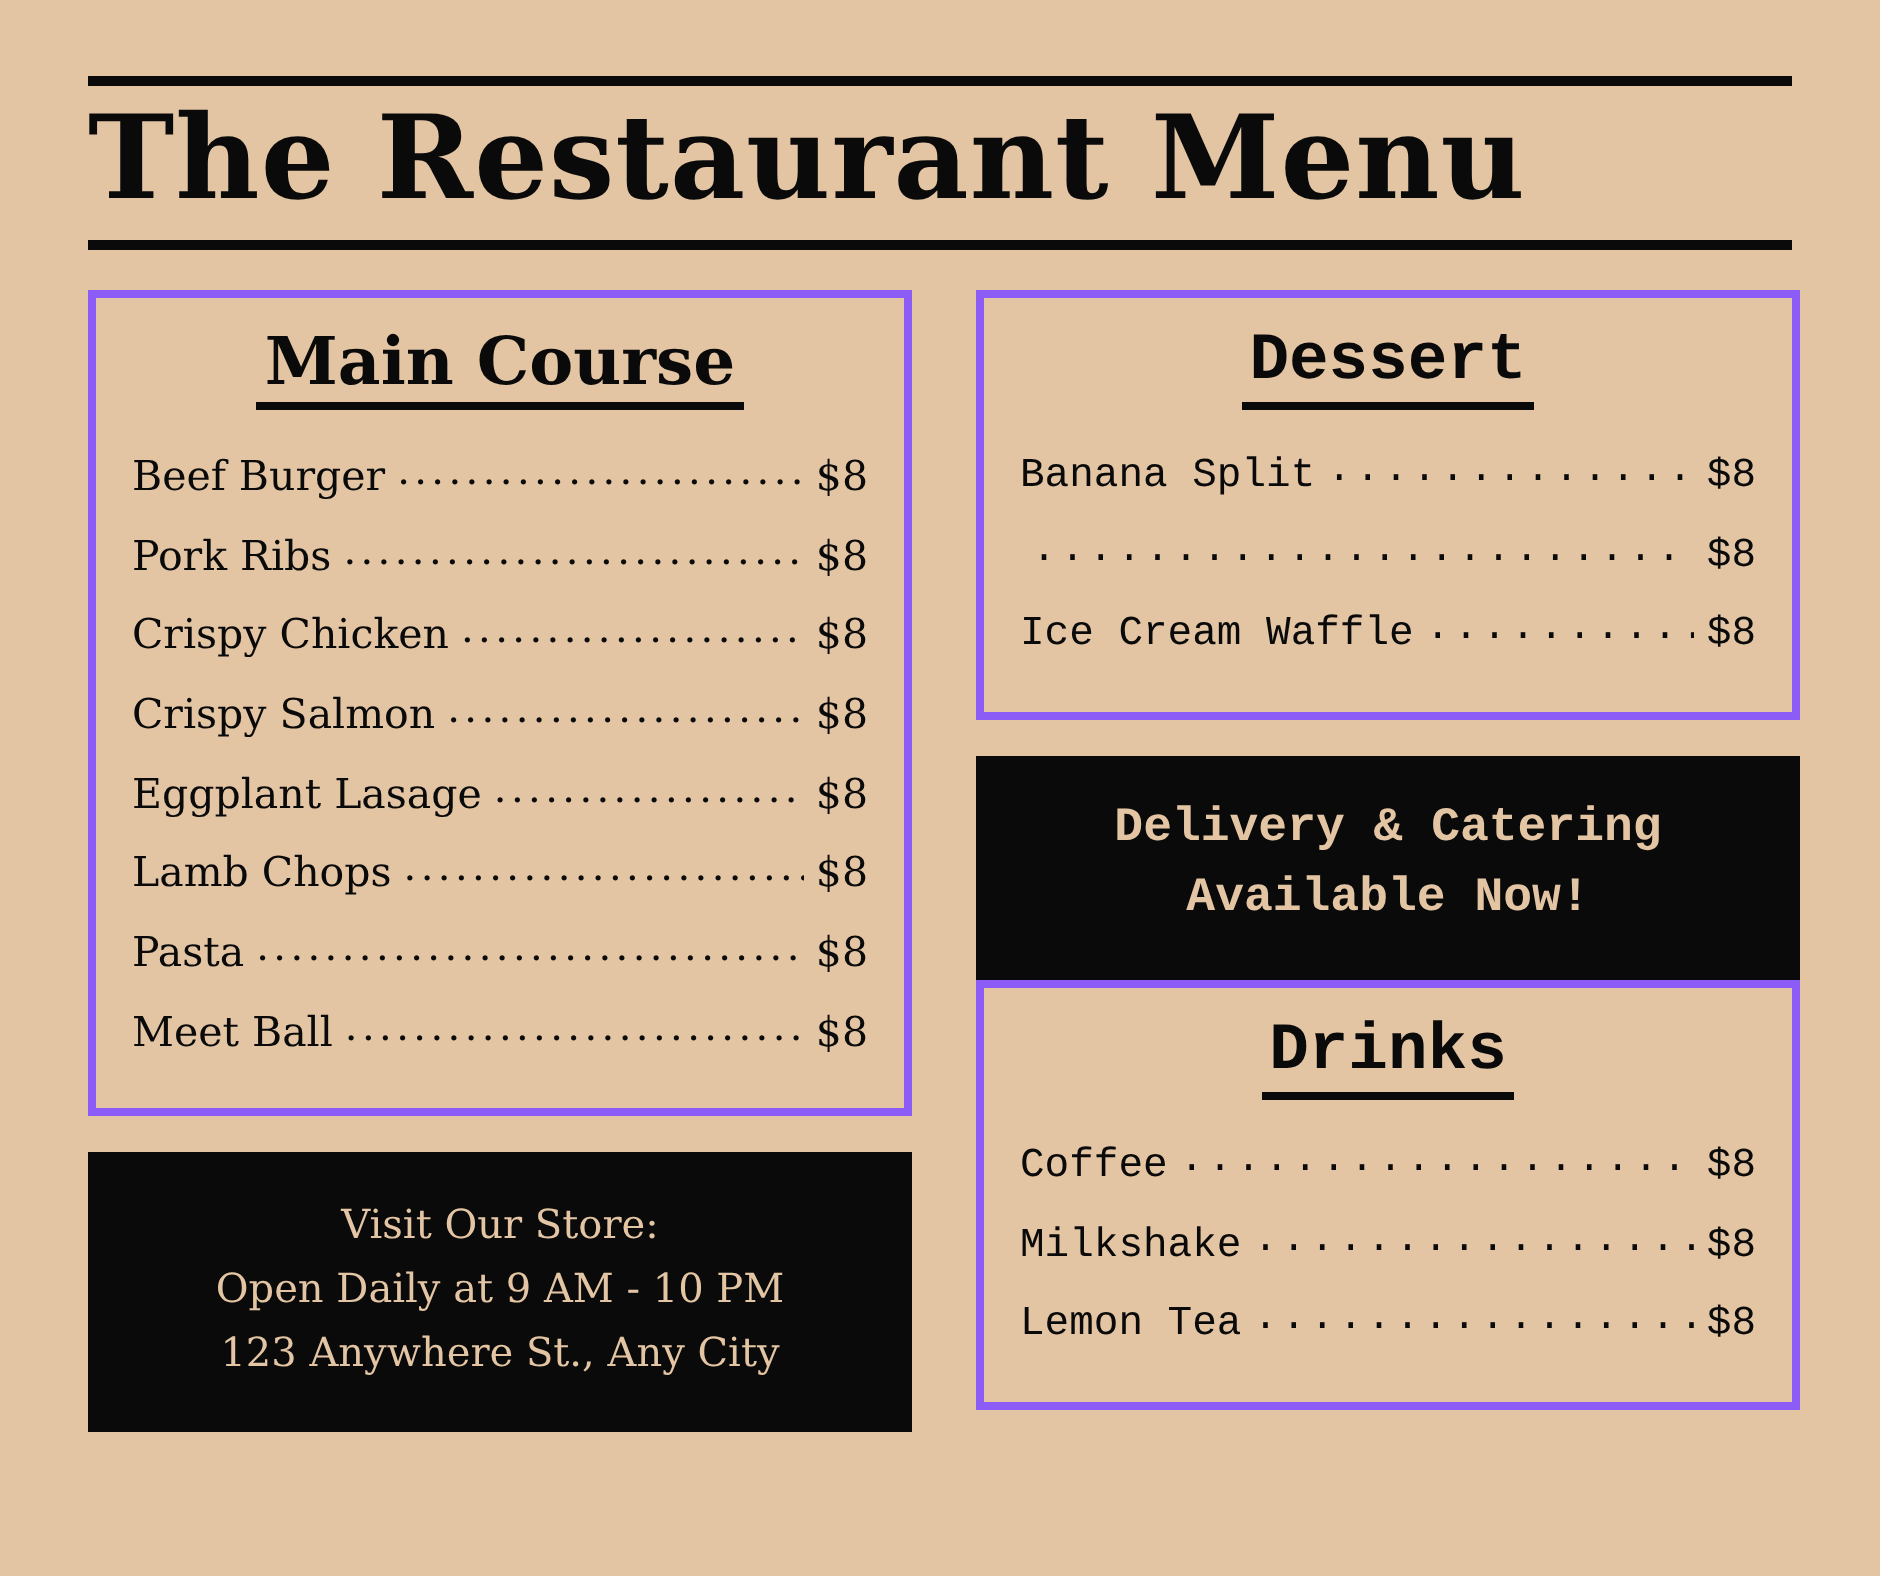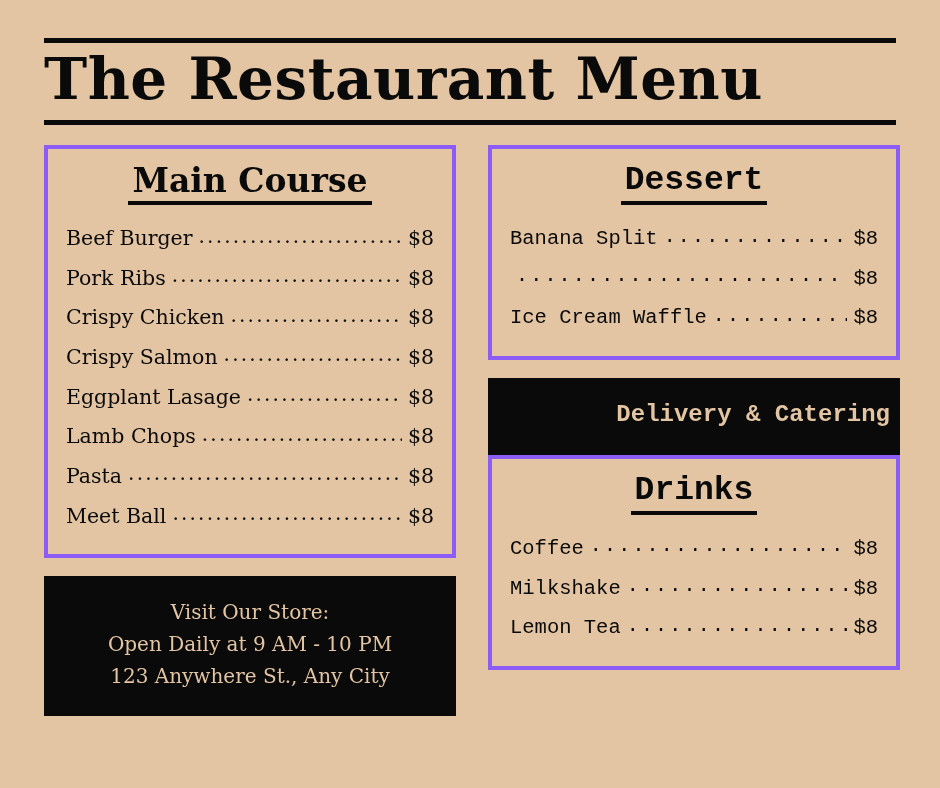--- a/index.html
+++ b/index.html
@@ -64,21 +64,21 @@
     width: fit-content;
     border-bottom: 4px solid #0a0a0a;
     padding: 0 4px 2px 4px;
     white-space: nowrap;
   }
 
   
   .menu-list { display: block; }
   .menu-row {
     display: flex;
-    align-items: center;
+    align-items: flex-start;
     font-size: 20.5px;
     line-height: 1.25;
     padding: 7px 0;
     white-space: nowrap;
   }
   .menu-row .name { flex: 0 0 auto; }
   .menu-row .leader {
     flex: 1 1 auto;
     overflow: hidden;
     margin: 0 6px;
@@ -104,21 +104,20 @@
   .promo-box {
     margin-top: 18px;
     padding: 20px 10px 22px 10px;
   }
   .promo-line {
     display: block;
     font-weight: 700;
     font-size: 24px;
     line-height: 1.45;
     white-space: nowrap;
-    text-align: right;
   }
   .store-box {
     margin-top: 18px;
     padding: 20px 10px 24px 10px;
   }
   .store-line {
     display: block;
     font-size: 20px;
     line-height: 1.6;
     white-space: nowrap;
@@ -221,20 +220,21 @@
             <span class="name">Ice Cream Waffle</span>
             <span class="leader"></span>
             <span class="price">$8</span>
           </div>
 
         </div>
       </div>
 
       <div class="black-box promo-box">
         <span class="promo-line">Delivery &amp; Catering</span>
+        <span class="promo-line">Available Now!</span>
       </div>
 
       <div class="card">
         <div class="card-title">Drinks</div>
         <div class="menu-list">
 
           <div class="menu-row">
             <span class="name">Coffee</span>
             <span class="leader"></span>
             <span class="price">$8</span>

